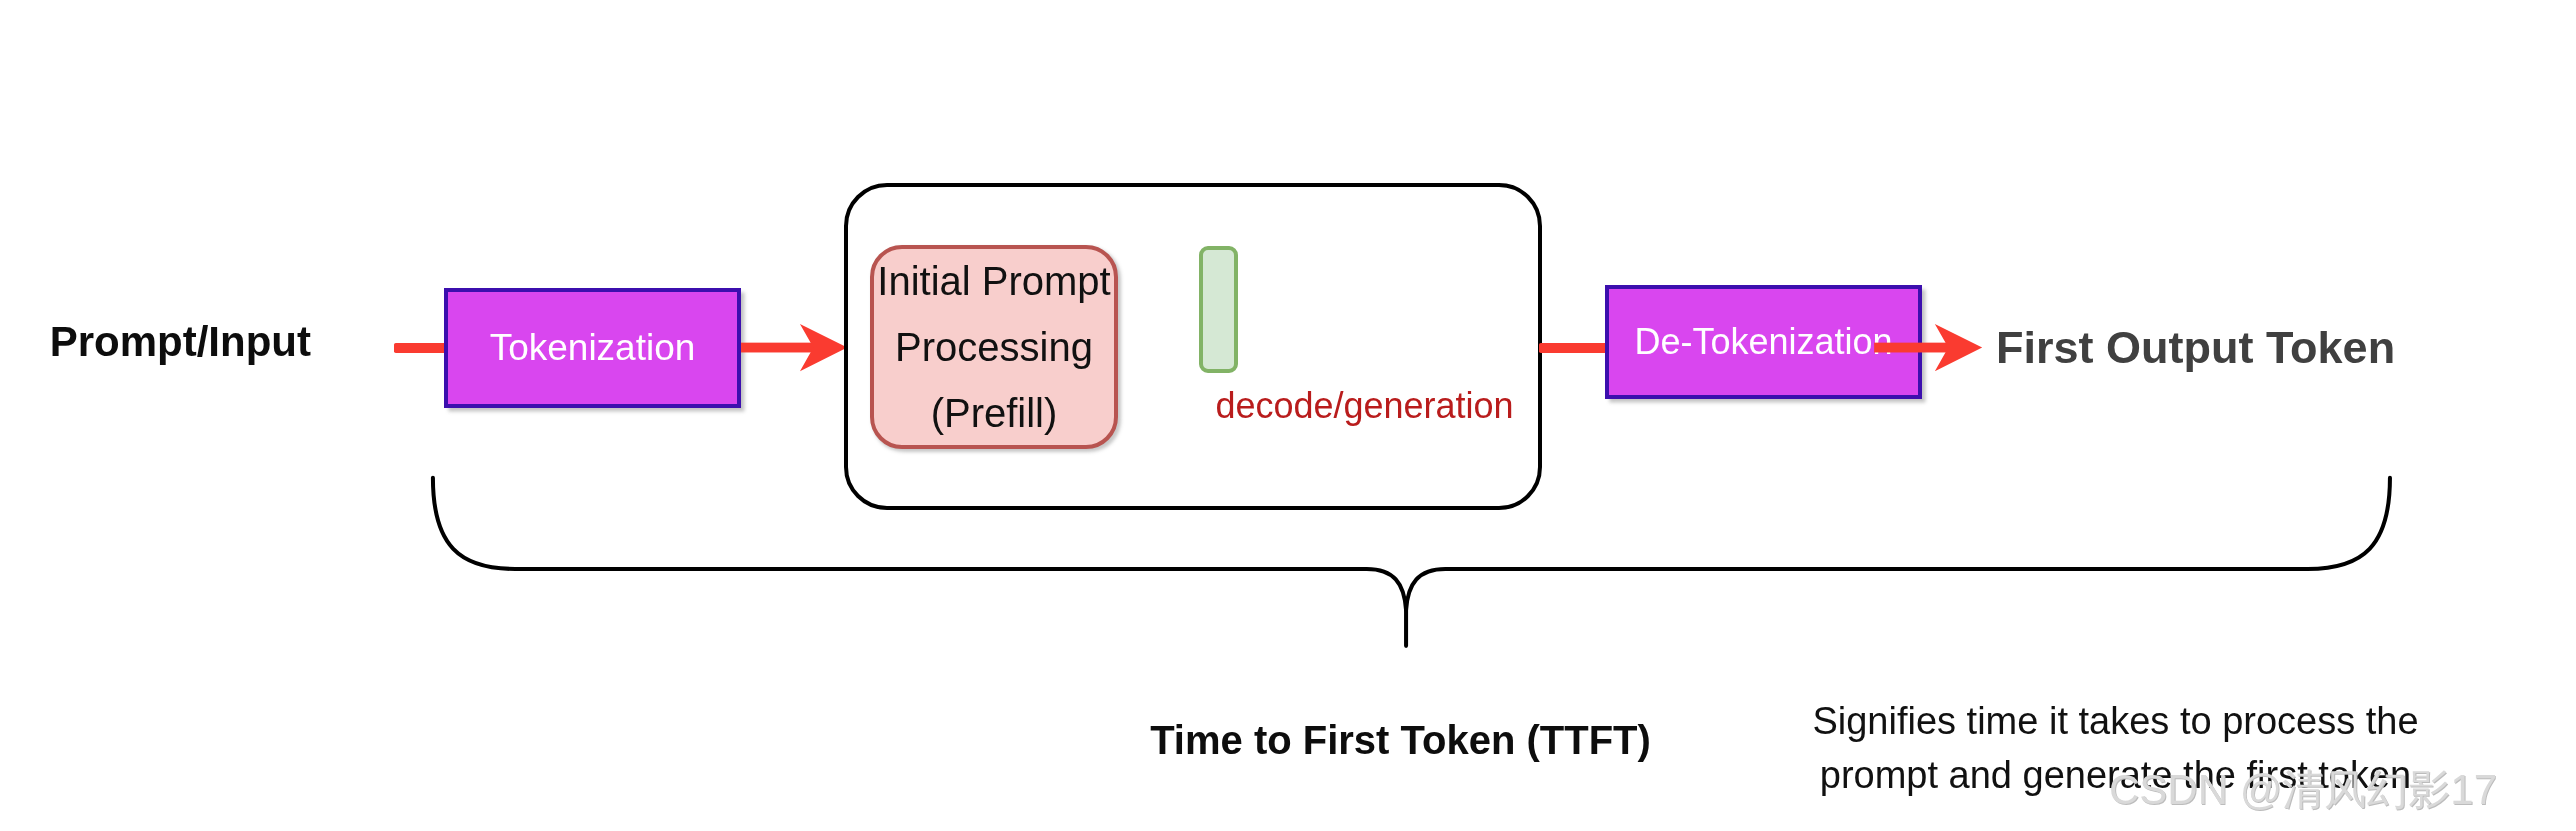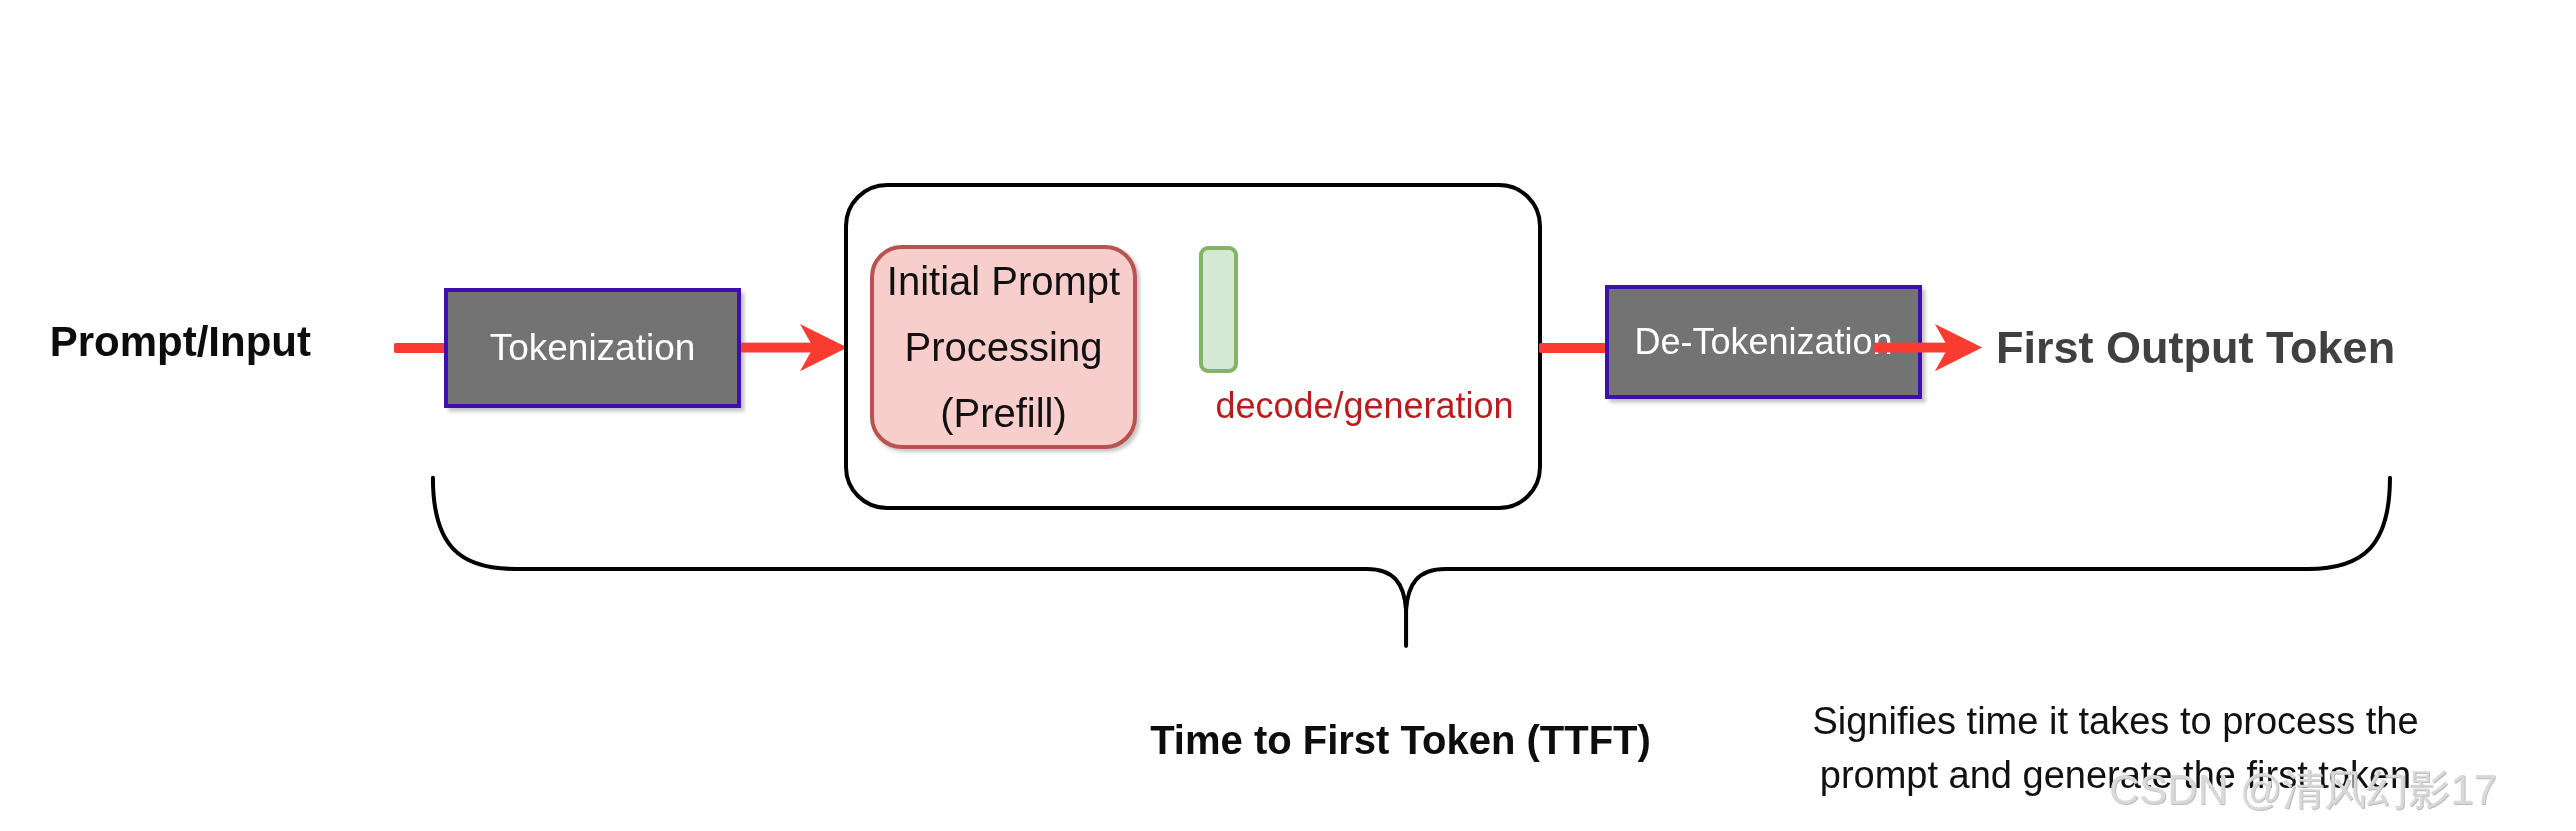--- a/index.html
+++ b/index.html
@@ -19,21 +19,21 @@
     text-align:right;white-space:nowrap;
   }
 
   
   .conn{background:#fa3b30;height:9.8px;border-radius:1.8px;}
   .conn1{left:394px;top:343px;width:52px;}
   .conn3{left:1539px;top:343px;width:68px;}
 
   
   .pbox{
-    background:#737373;
+    background:#d946ef;
     border:4.5px solid #3c0fae;
     box-shadow:3.6px 3.6px 3.6px rgba(120,120,120,0.45);
     display:flex;align-items:center;justify-content:center;
     color:#ffffff;
     box-sizing:border-box;
   }
   .tokenization-box{left:444px;top:288px;width:297px;height:120px;font-size:37px;}
   .detok-box{left:1605px;top:285px;width:317px;height:114px;font-size:36px;}
 
   
@@ -45,21 +45,21 @@
     background:#ffffff;border:4.5px solid #000000;border-radius:43px;
     box-sizing:border-box;
   }
   .gpu-title{
     left:844px;top:66px;width:698px;
     text-align:center;font-size:41px;font-weight:bold;color:#0d0d0d;
   }
 
   
   .prefill-box{
-    left:870px;top:245px;width:267px;height:204px;
+    left:870px;top:245px;width:248px;height:204px;
     background:#f8cecc;border:4.5px solid #b85450;border-radius:32px;
     box-shadow:2.7px 2.7px 3.6px rgba(130,130,130,0.45);
     display:flex;align-items:center;justify-content:center;
     text-align:center;font-size:40px;line-height:66px;color:#111111;
     white-space:pre-line;
     box-sizing:border-box;
   }
 
   
   .decode-bar{

